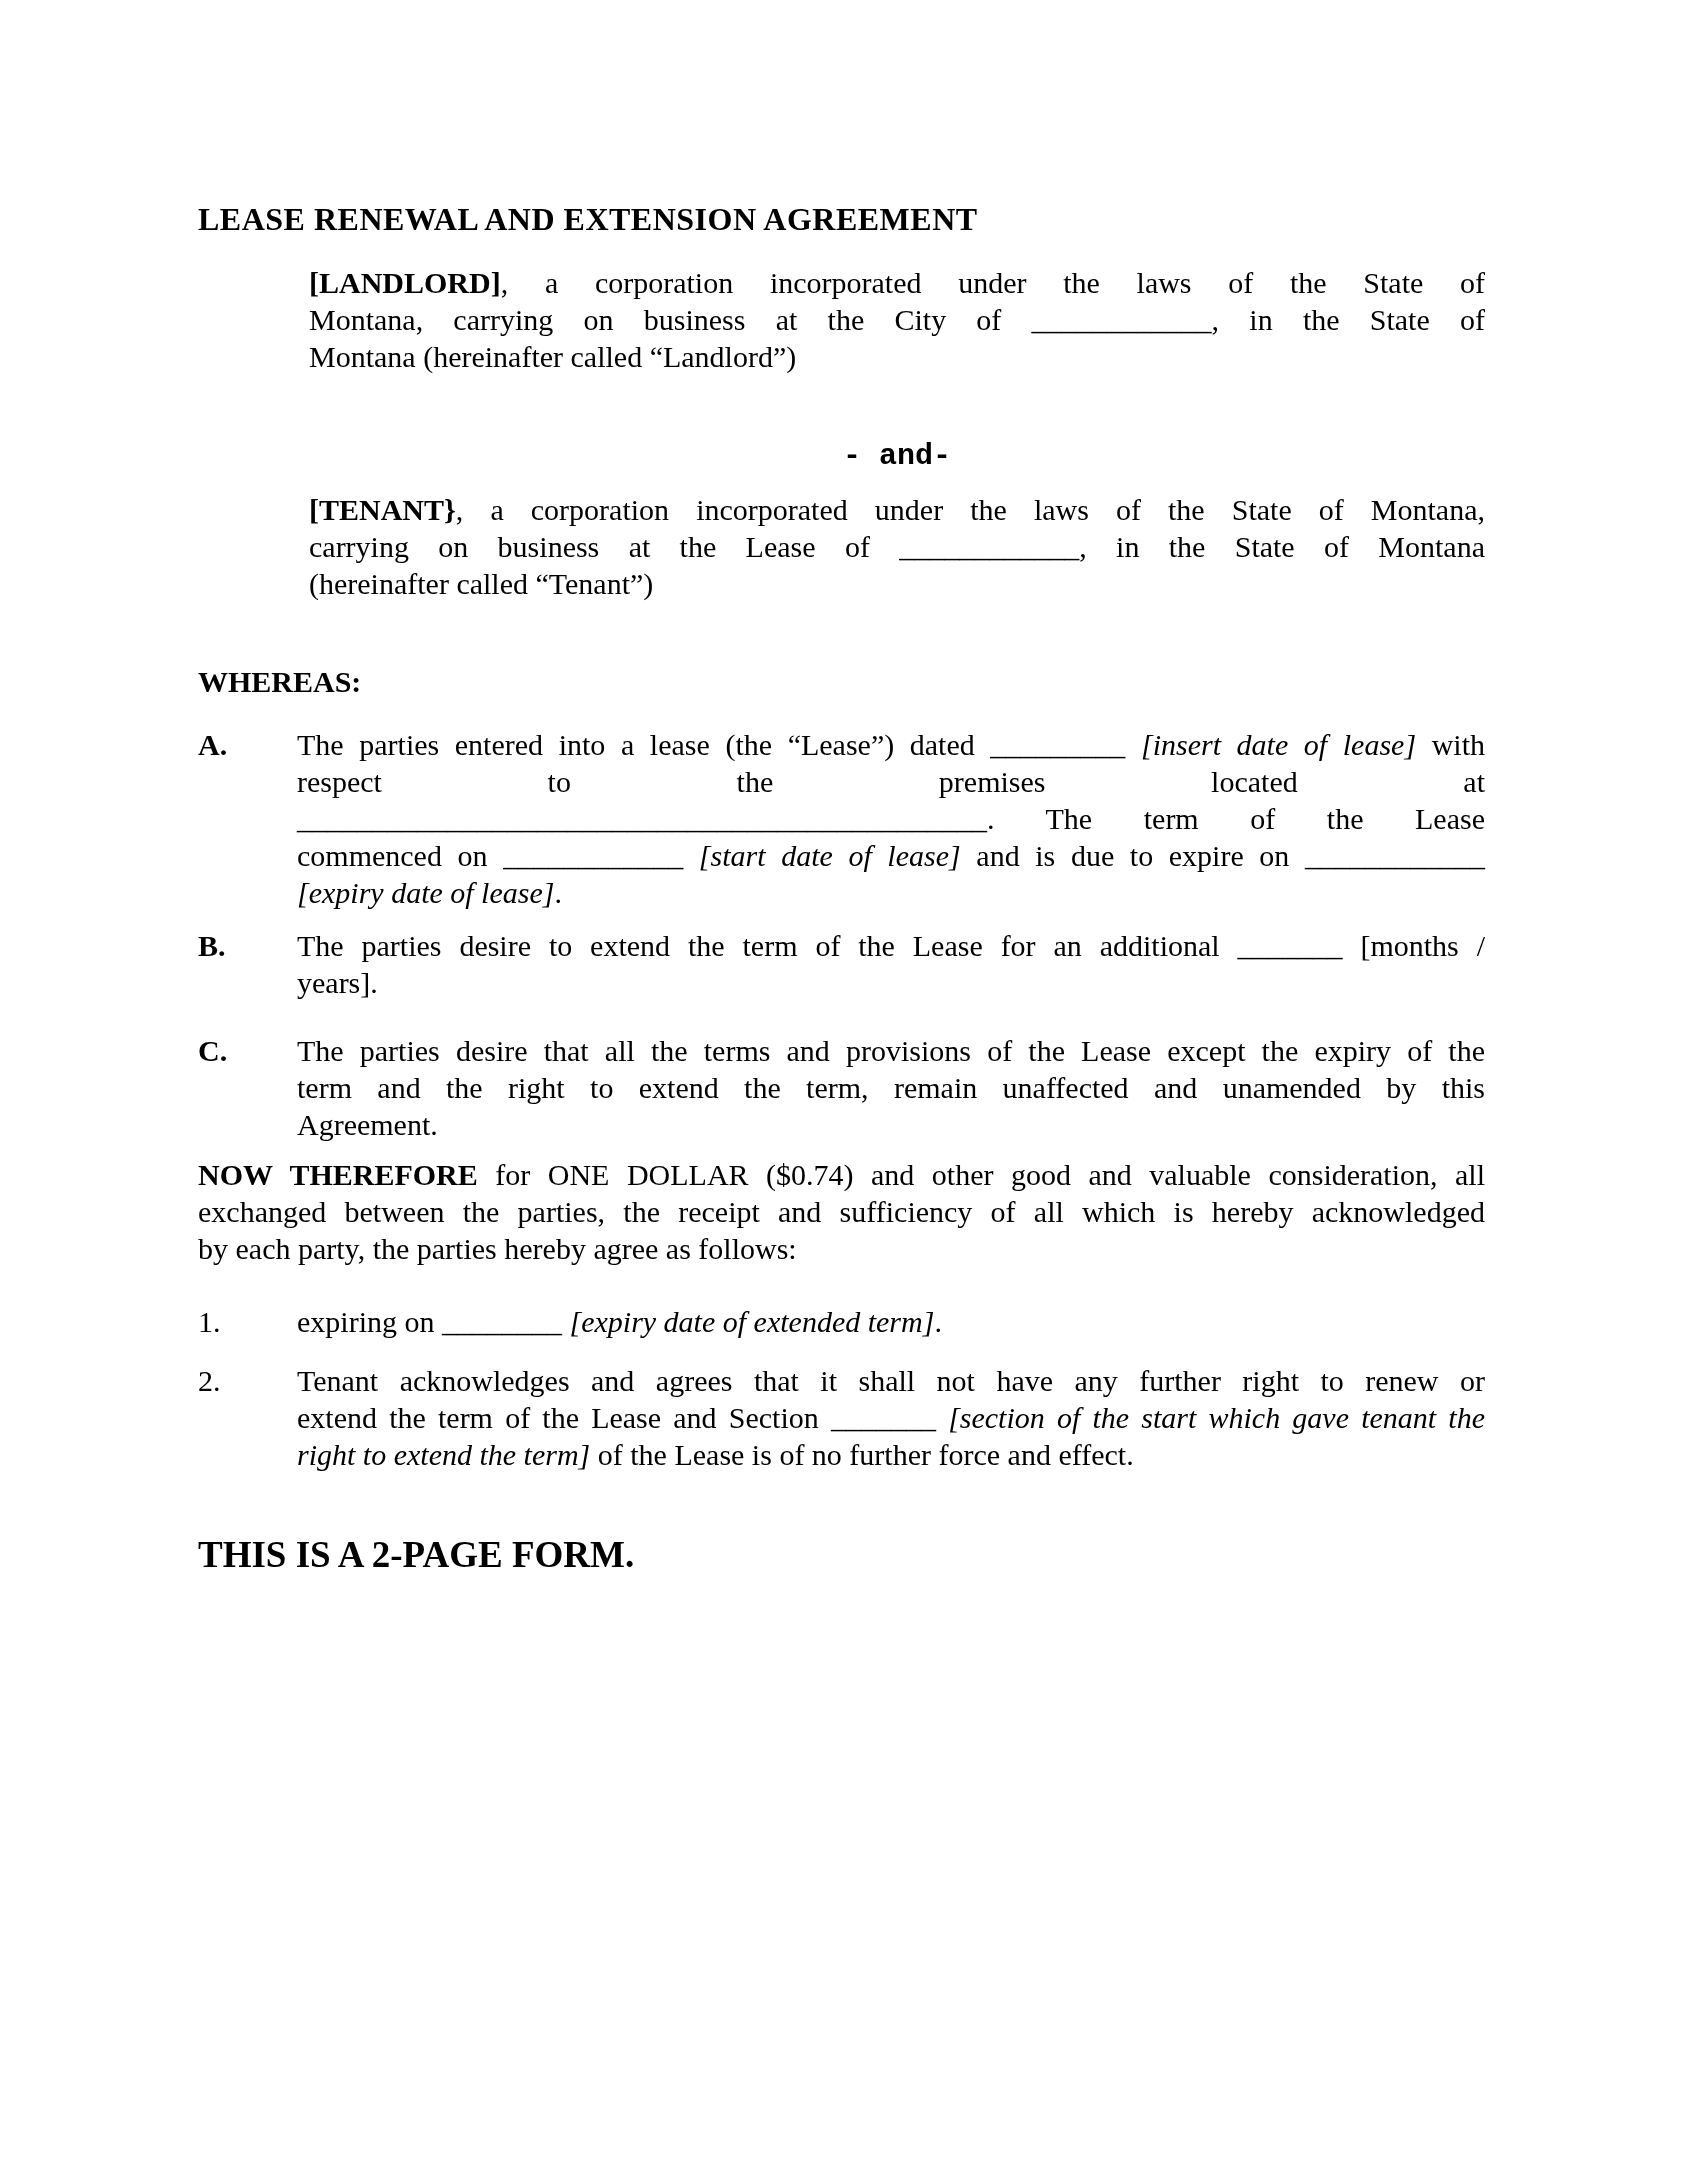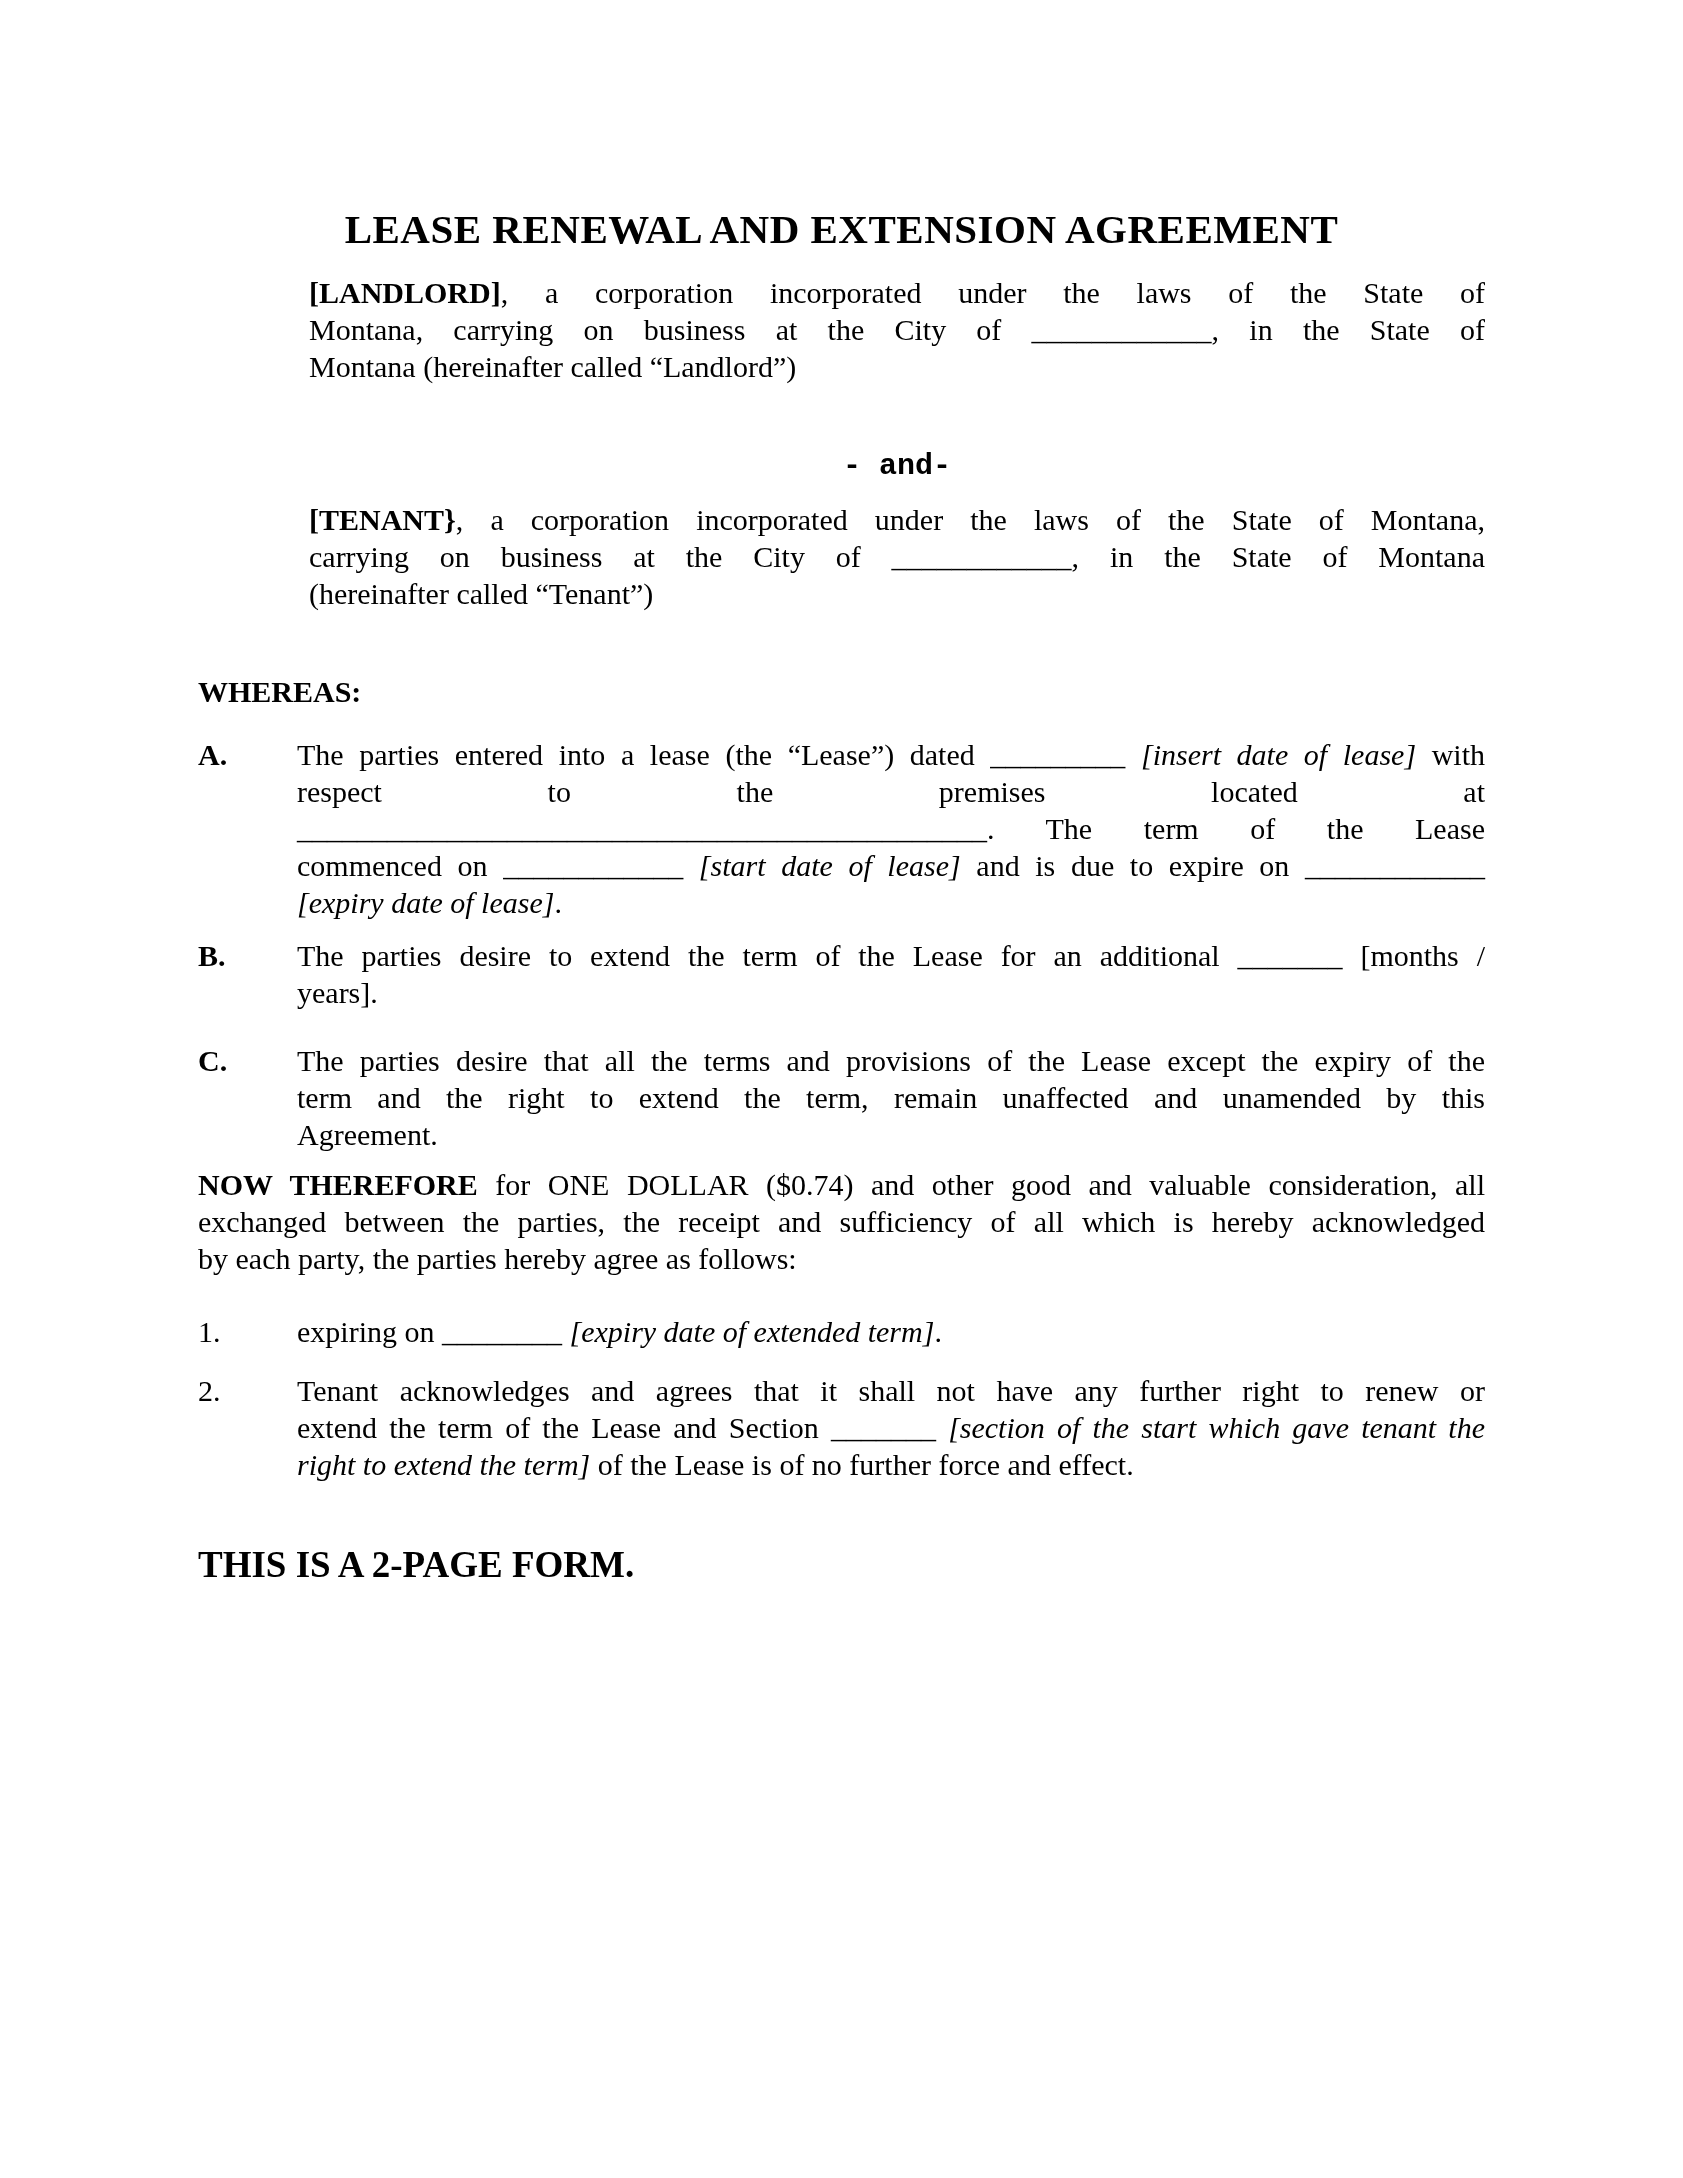--- a/index.html
+++ b/index.html
@@ -20,25 +20,25 @@
     box-sizing: border-box;
     width: 1683px;
     height: 2178px;
     padding: 194px 198px 0 198px; 
     background: #ffffff;
   }
   .b { font-weight: bold; }
   .i { font-style: italic; }
 
   .title {
-    margin: 10px;
-    font-size: 41px;
+    margin: 0;
+    font-size: 32px;
     line-height: 51px;
     font-weight: bold;
-    text-align: center;
+    text-align: left;
     letter-spacing: 0.5px;
   }
   .heading {
     font-weight: bold;
   }
   .para.indent, .separator {
     margin-left: 111px; 
   }
   .separator {
     text-align: center;
@@ -95,21 +95,21 @@
   <div class="para indent" data-name="landlord-paragraph">
       <div class="jline" data-name="text-line"><span class="b" data-name="text-segment">[LANDLORD]</span><span data-name="text-segment">, a corporation incorporated under the laws of the State of</span></div>
       <div class="jline" data-name="text-line"><span data-name="text-segment">Montana, carrying on business at the City of ____________, in the State of</span></div>
       <div class="jline last" data-name="text-line"><span data-name="text-segment">Montana (hereinafter called “Landlord”)</span></div>
     </div>
 
   <div class="separator" data-name="and-separator">- and-</div>
 
   <div class="para indent" data-name="tenant-paragraph">
       <div class="jline" data-name="text-line"><span class="b" data-name="text-segment">[TENANT}</span><span data-name="text-segment">, a corporation incorporated under the laws of the State of Montana,</span></div>
-      <div class="jline" data-name="text-line"><span data-name="text-segment">carrying on business at the City of ____________, in the State of Montana</span></div>
+      <div class="jline" data-name="text-line"><span data-name="text-segment">carrying on business at the Lease of ____________, in the State of Montana</span></div>
       <div class="jline last" data-name="text-line"><span data-name="text-segment">(hereinafter called “Tenant”)</span></div>
     </div>
 
   <div class="heading" data-name="whereas-heading">WHEREAS:</div>
 
   <div class="item" data-name="recital-a">
     <div class="label bold" data-name="recital-a-label">A.</div>
     <div class="body" data-name="recital-a-text">
         <div class="jline" data-name="text-line"><span data-name="text-segment">The parties entered into a lease (the “Lease”) dated _________ </span><span class="i" data-name="fill-in-instruction">[insert date of lease]</span><span data-name="text-segment"> with</span></div>
         <div class="jline" data-name="text-line"><span data-name="text-segment">respect to the premises located at</span></div>

